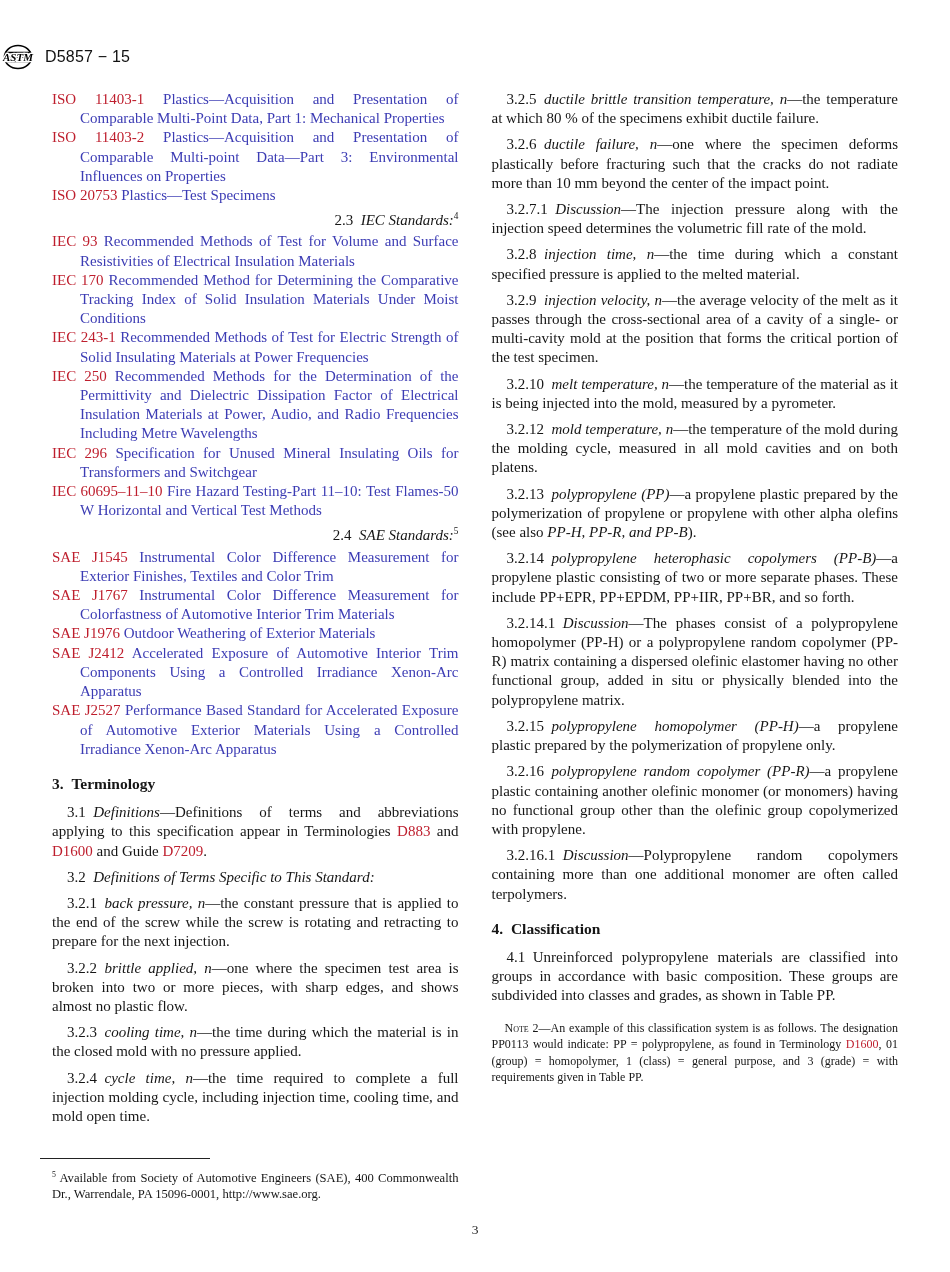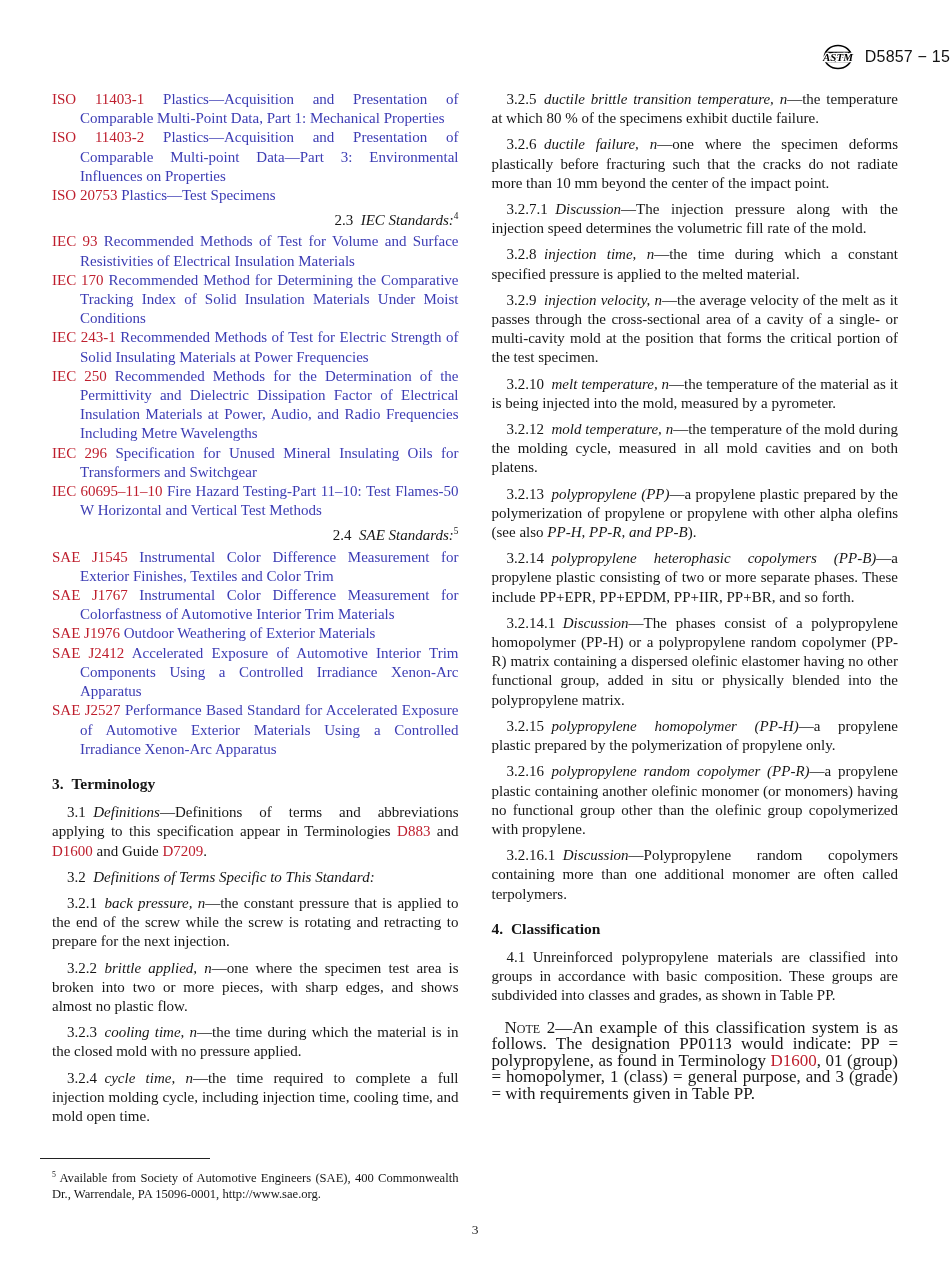--- a/index.html
+++ b/index.html
@@ -2,21 +2,21 @@
 <html><head>
 <meta charset="utf-8">
 <style>
   html,body{margin:0;padding:0;background:#ffffff;}
   body{
     width:950px;height:1272px;overflow:hidden;position:relative;
     font-family:"Liberation Serif", serif;color:#161616;
   }
   .page{position:relative;width:950px;height:1272px;}
   .header{
-    display:flex;justify-content:flex-end;align-items:center;gap:9px;
+    display:flex;justify-content:flex-start;align-items:center;gap:9px;
     padding-top:44px;
   }
   .doc-code{
     font-family:"Liberation Sans", sans-serif;
     font-weight:normal;font-size:16px;color:#111;letter-spacing:.2px;
   }
   .columns{
     display:flex;gap:33px;padding:0 52px;margin-top:20px;height:1112px;
   }
   .col{width:408px;display:flex;flex-direction:column;font-size:15px;line-height:19.2px;}
@@ -24,21 +24,21 @@
 
   .ref{
     text-align:justify;padding-left:28px;text-indent:-28px;margin:0;
   }
   .subsec{margin-top:6px;margin-bottom:2px;text-indent:15px;text-align:right;}
   .h2{
     font-weight:bold;font-size:15.5px;margin-top:15px;margin-bottom:3px;
   }
   .para{text-align:justify;text-indent:15px;margin-top:7px;}
   .note{
-    text-align:justify;font-size:17px;line-height:16.6px;
+    text-align:justify;font-size:12px;line-height:16.6px;
     margin-top:14px;text-indent:13px;
   }
   .footnote{
     margin-top:auto;font-size:12.6px;line-height:16px;text-align:justify;
     text-indent:12px;
   }
   .footnote::before{
     content:"";display:block;width:170px;border-top:1.2px solid #222;
     margin-bottom:11px;margin-left:-12px;text-indent:0;
   }

